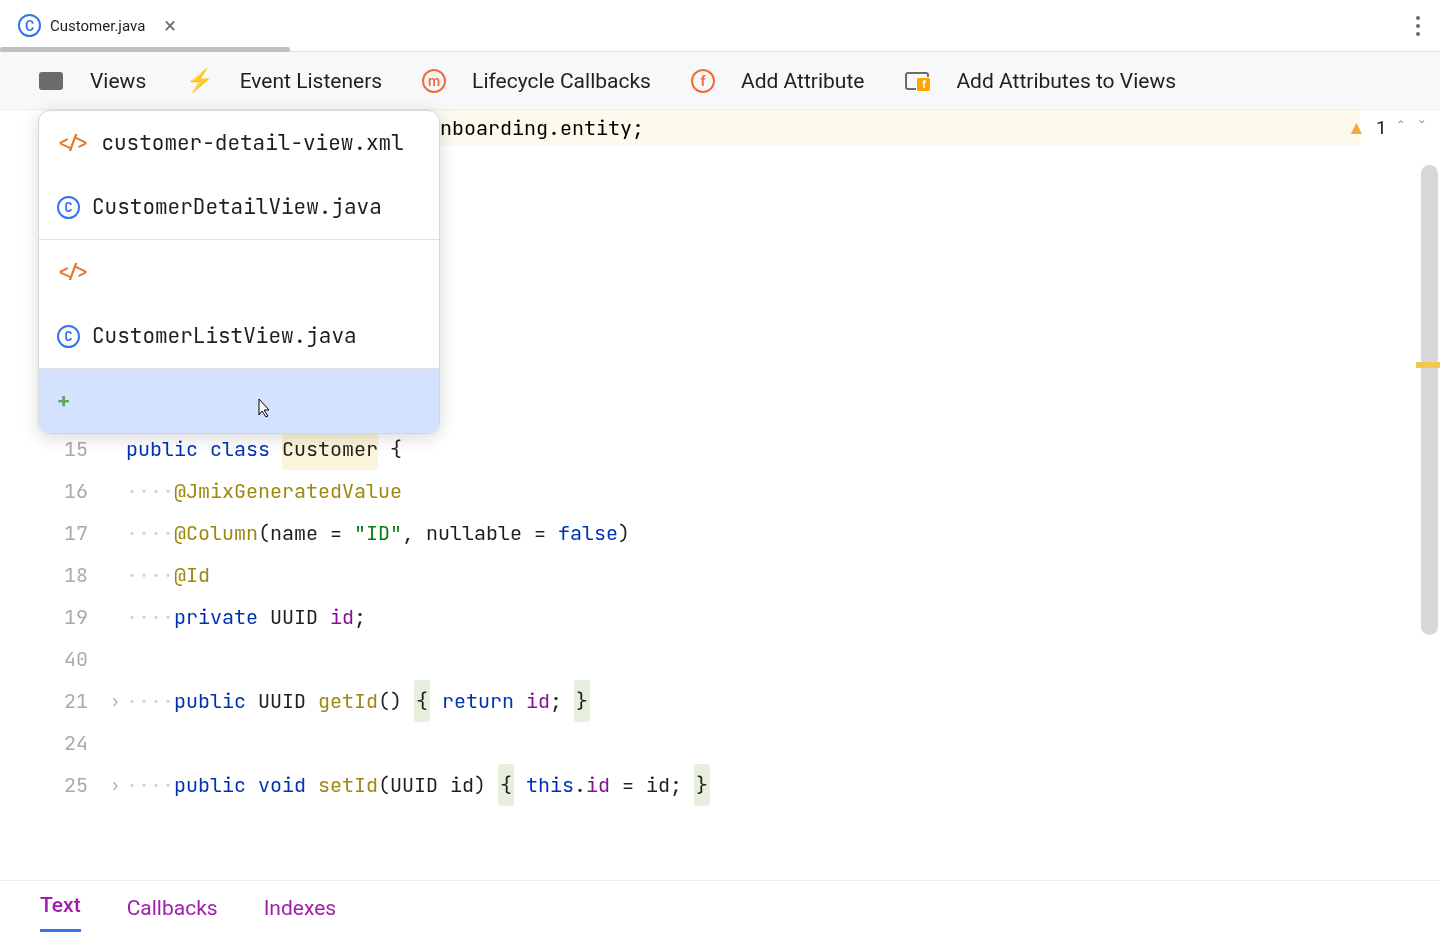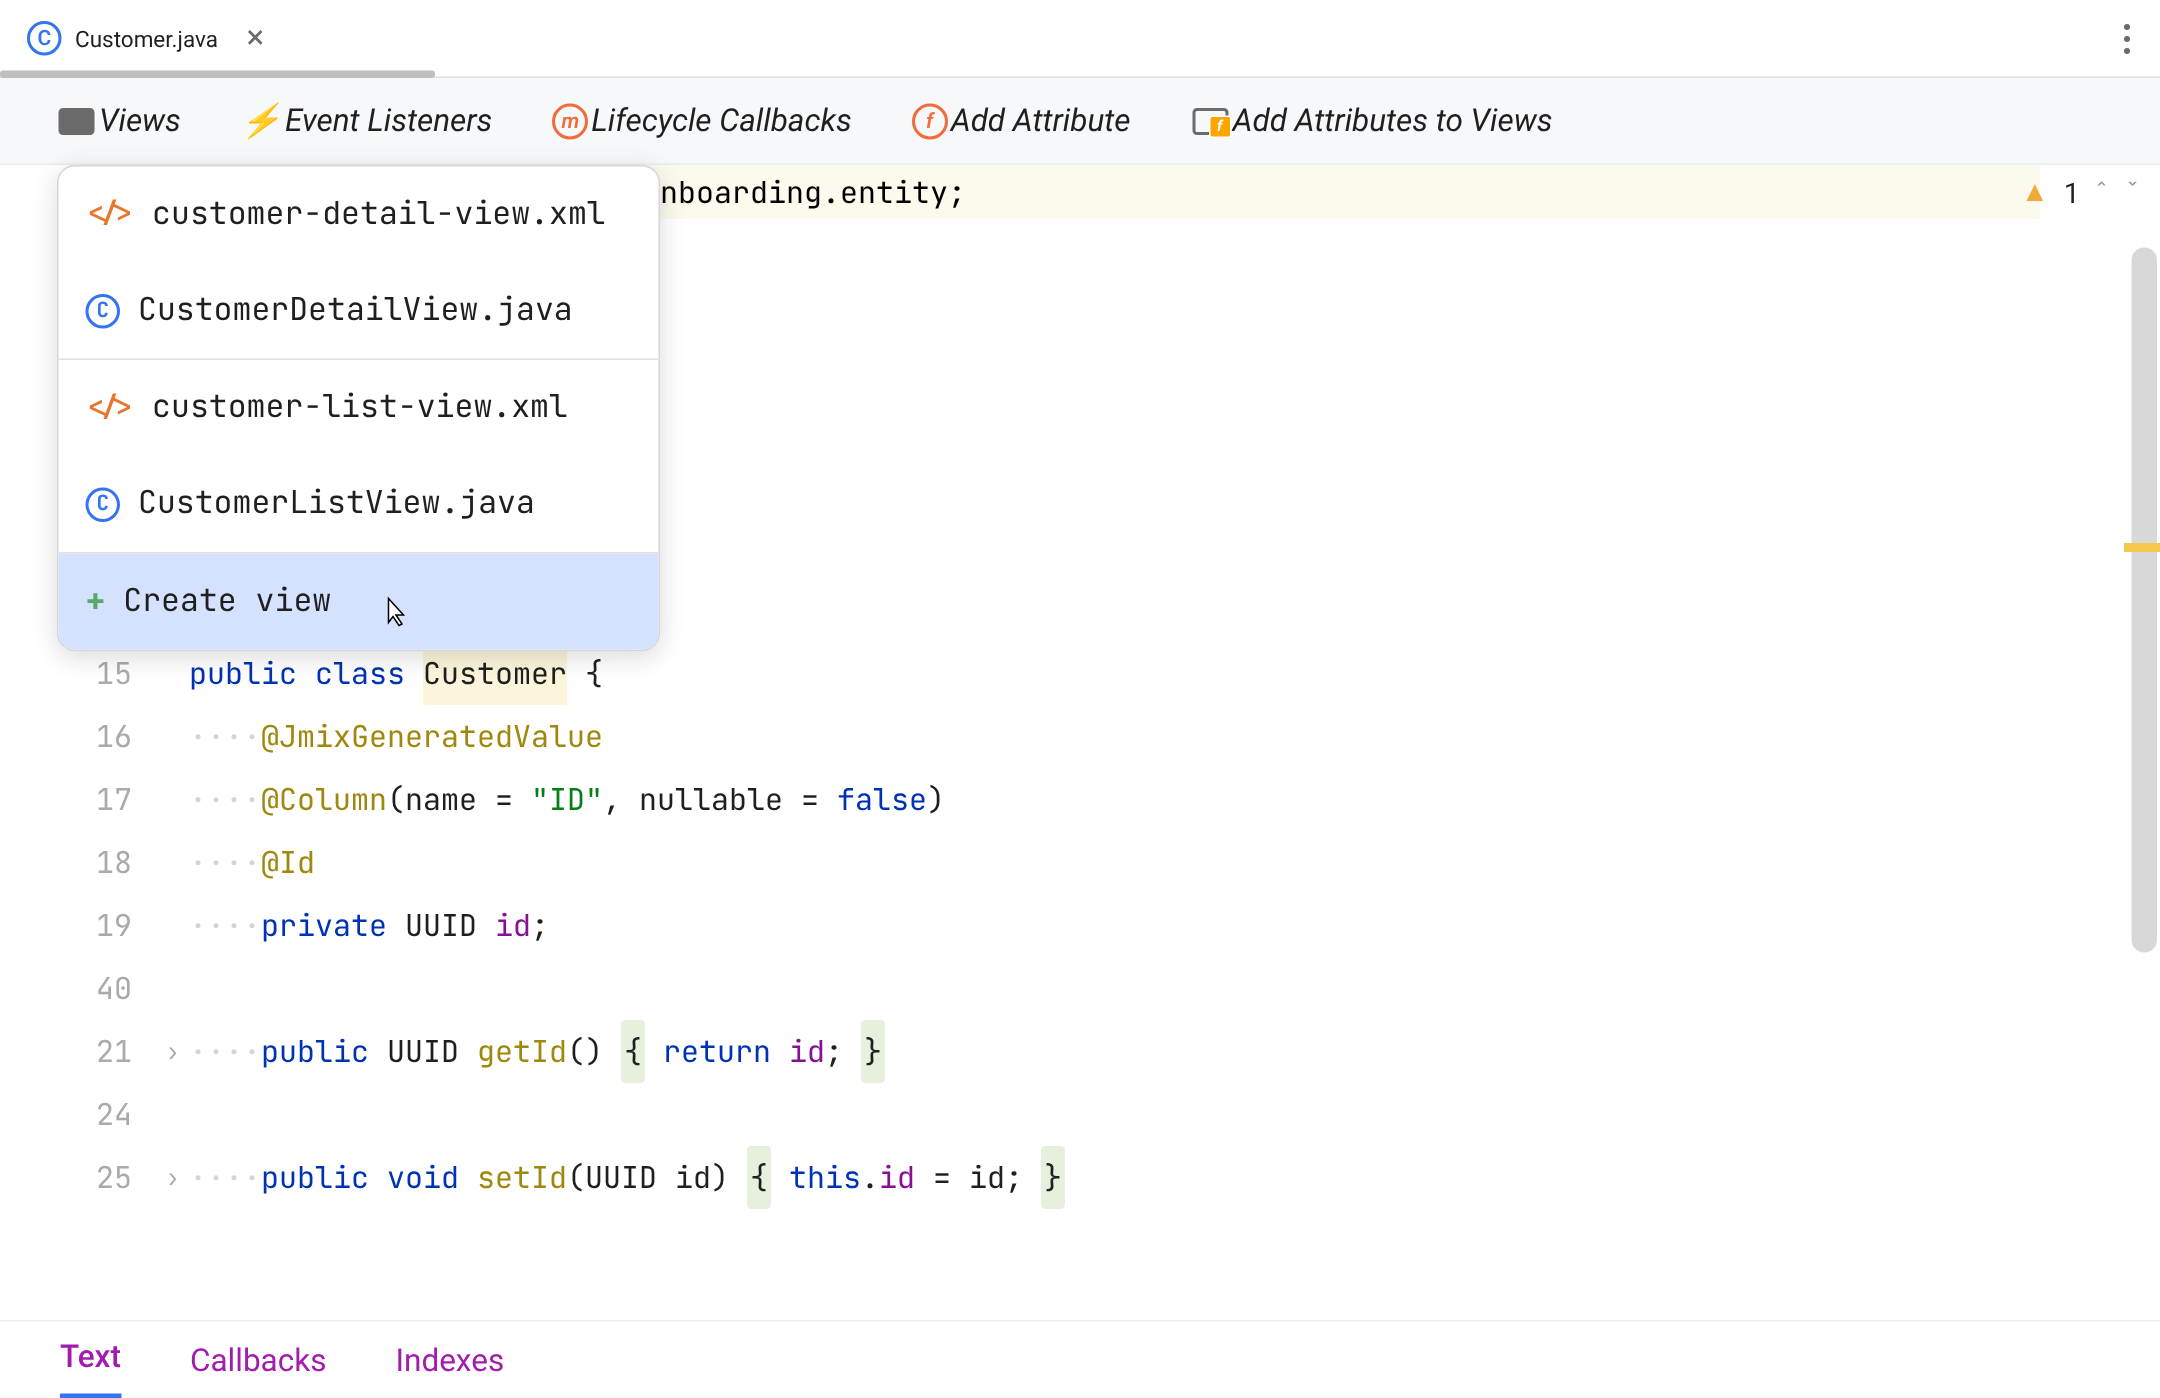--- a/index.html
+++ b/index.html
@@ -93,24 +93,23 @@
       gap: 40px;
       height: 58px;
       padding: 0 38px;
       background: #f7f8fa;
       border-bottom: 1px solid #ebecef;
     }
     
     .toolbar-item {
       display: flex;
       align-items: center;
-      gap: 2px;
+      gap: 26px;
       font-size: 21px;
       color: #1f1f1f;
-      font-style: italic;
     }
     
     .icon-container {
       width: 26px;
       height: 26px;
       display: flex;
       align-items: center;
       justify-content: center;
     }
     
@@ -463,30 +462,28 @@
         <span class="xml-icon">&lt;/&gt;</span>
         <span>customer-detail-view.xml</span>
       </div>
       <div class="dropdown-item">
         <span class="circle-icon">C</span>
         <span>CustomerDetailView.java</span>
       </div>
       <div class="dropdown-divider"></div>
       <div class="dropdown-item">
         <span class="xml-icon">&lt;/&gt;</span>
-        <span>customer-list-view.xml</span>
       </div>
       <div class="dropdown-item">
         <span class="circle-icon">C</span>
         <span>CustomerListView.java</span>
       </div>
       <div class="dropdown-divider"></div>
       <div class="dropdown-item hovered" style="position:relative">
         <span class="plus-icon">+</span>
-        <span>Create view</span>
         <span class="cursor-pointer">
           <svg width="18" height="22" viewBox="0 0 18 22">
               <path d="M6 2 L6 18 L9 14 L13 20 L15 19 L11 13 L16 13 Z" fill="white" stroke="black" stroke-width="1"></path>
             </svg>
         </span>
       </div>
     </div>
   </div>
 
   <div class="right-gutter">

